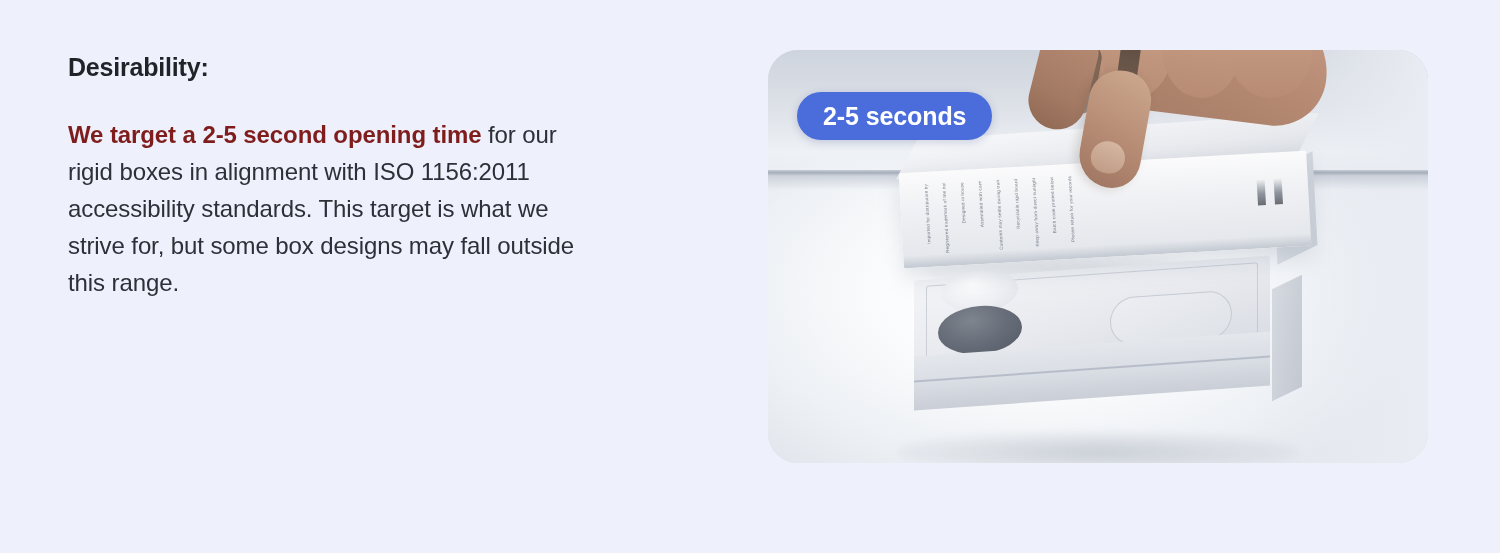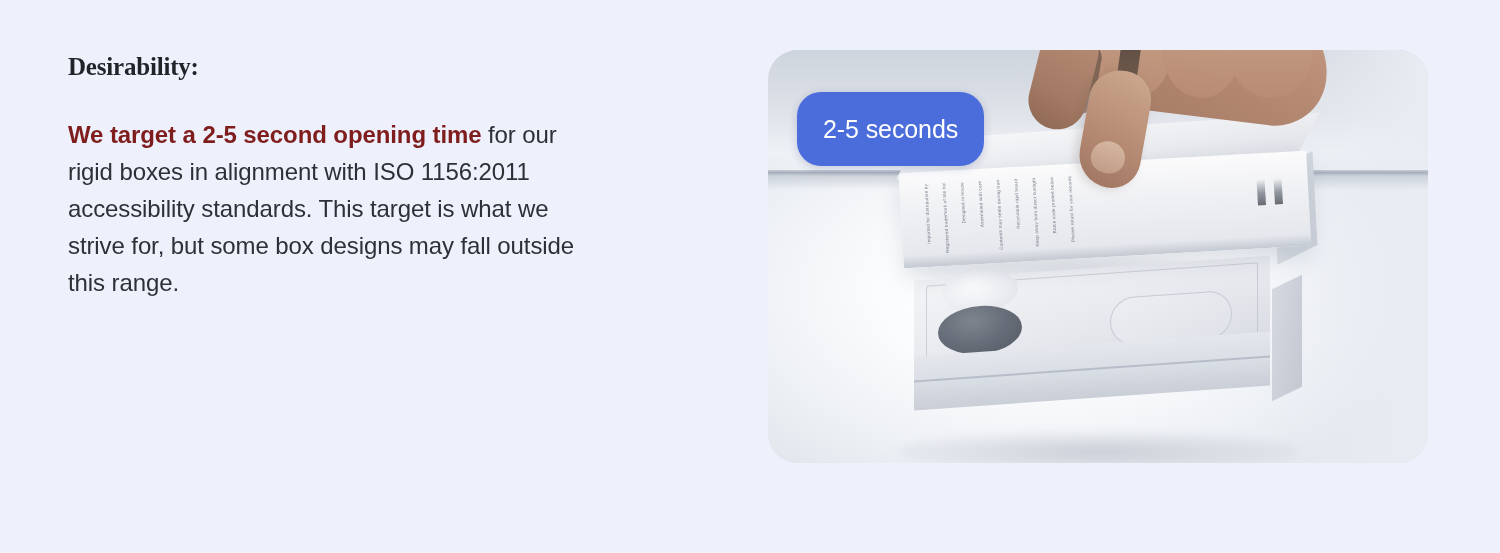--- a/index.html
+++ b/index.html
@@ -22,21 +22,20 @@
     top: 52px;
     width: 520px;
   }
   .section-heading {
     font-size: 25px;
     font-weight: bold;
     color: #1f2429;
     letter-spacing: -0.2px;
     margin: 0 0 34px 0;
     line-height: 1.2;
-    font-family: Liberation Serif, serif;
   }
   .body-paragraph {
     font-size: 24px;
     line-height: 37px;
     color: #2c3137;
     letter-spacing: -0.1px;
     margin: 0;
   }
   .body-paragraph .lead {
     font-weight: bold;
@@ -376,28 +375,28 @@
     transform: rotate(10deg);
     opacity: 0.7;
   }
 
   
   .duration-badge {
     position: absolute;
     left: 29px;
     top: 42px;
     height: 48px;
-    padding: 13px 26px;
+    padding: 0 26px;
     display: flex;
     align-items: center;
     border-radius: 24px;
     background: #4a6ddb;
     color: #ffffff;
     font-size: 25px;
-    font-weight: normal;
+    font-weight: bold;
     letter-spacing: -0.1px;
     box-shadow: 0 2px 8px rgba(40,60,130,0.22);
     white-space: nowrap;
   }
 </style>
 </head>
 <body>
 
 <div class="text-column">
   <h2 class="section-heading">Desirability:</h2>

